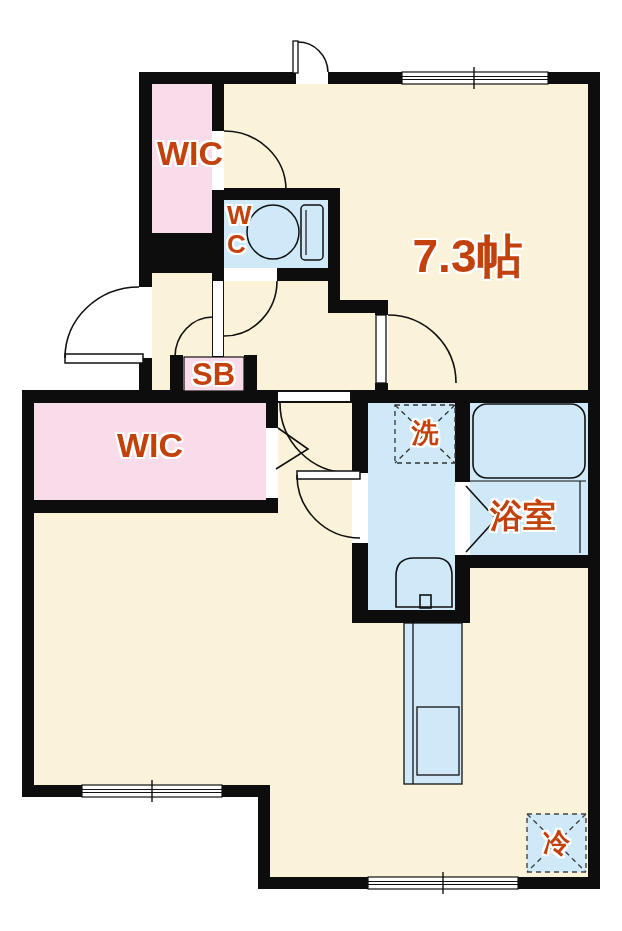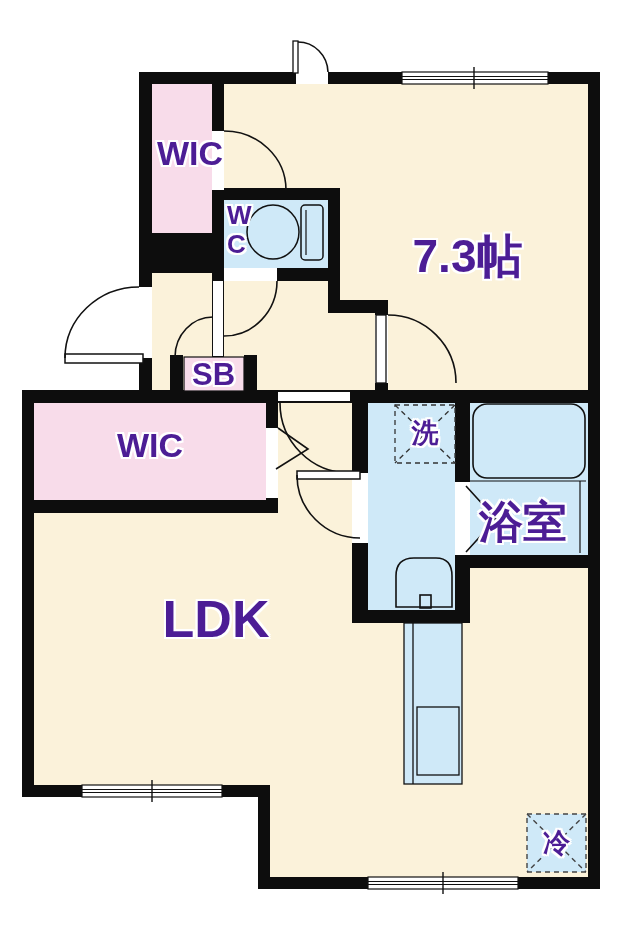--- a/index.html
+++ b/index.html
@@ -4,21 +4,21 @@
 <style>
   html,body{margin:0;padding:0;background:#fff;}
   #canvas{position:relative;width:622px;height:931px;background:#fff;overflow:hidden;
           font-family:"Liberation Sans","DejaVu Sans",sans-serif;}
   .fill{position:absolute;}
   .wall{position:absolute;background:#0d0d0d;}
   .gap{position:absolute;background:#ffffff;}
   .leaf{position:absolute;background:#ffffff;border:1.5px solid #111;box-sizing:border-box;}
   .opening-line{position:absolute;background:#111;}
   svg.overlay{position:absolute;left:0;top:0;pointer-events:none;}
-  .label{position:absolute;font-weight:bold;color:#4c1d95;text-align:center;line-height:1.05;
+  .label{position:absolute;font-weight:bold;color:#c2410c;text-align:center;line-height:1.05;
          text-shadow:-2px -2px 0 #fff,2px -2px 0 #fff,-2px 2px 0 #fff,2px 2px 0 #fff,
                      0 -2px 0 #fff,0 2px 0 #fff,-2px 0 0 #fff,2px 0 0 #fff;}
   .vstack{word-break:break-all;}
 </style>
 </head>
 <body>
 
 <div id="canvas">
 
   <div class="fill" style="left:218px;top:78px;width:374px;height:117px;background:#FBF2DA;"></div>
@@ -144,18 +144,17 @@
       <line x1="82" y1="792.5" x2="222" y2="792.5" stroke="#111" stroke-width="1"></line>
       <line x1="152" y1="780" x2="152" y2="802" stroke="#111" stroke-width="1.4"></line>
     </g>
   </svg>
 
   <div class="label" style="left:140px;top:136px;width:100px;font-size:34px;">WIC</div>
   <div class="label" style="left:360px;top:232px;width:215px;font-size:46px;">7.3帖</div>
   <div class="label" style="left:183px;top:359px;width:61px;font-size:31px;">SB</div>
   <div class="label vstack" style="left:227px;top:201px;width:1.1em;font-size:26px;line-height:1.12;text-align:left;">WC</div>
   <div class="label" style="left:100px;top:428px;width:100px;font-size:34px;">WIC</div>
-  <div class="label" style="left:473px;top:499px;width:100px;font-size:44px;">浴室</div>
-  <div class="label" style="left:116px;top:592px;width:200px;font-size:52px;">LDK</div>
+  <div class="label" style="left:473px;top:499px;width:100px;font-size:33px;">浴室</div>
   <div class="label" style="left:395px;top:419px;width:60px;font-size:27px;">洗</div>
   <div class="label" style="left:527px;top:829px;width:59px;font-size:27px;">冷</div>
 
 </div>
 
 </body></html>

